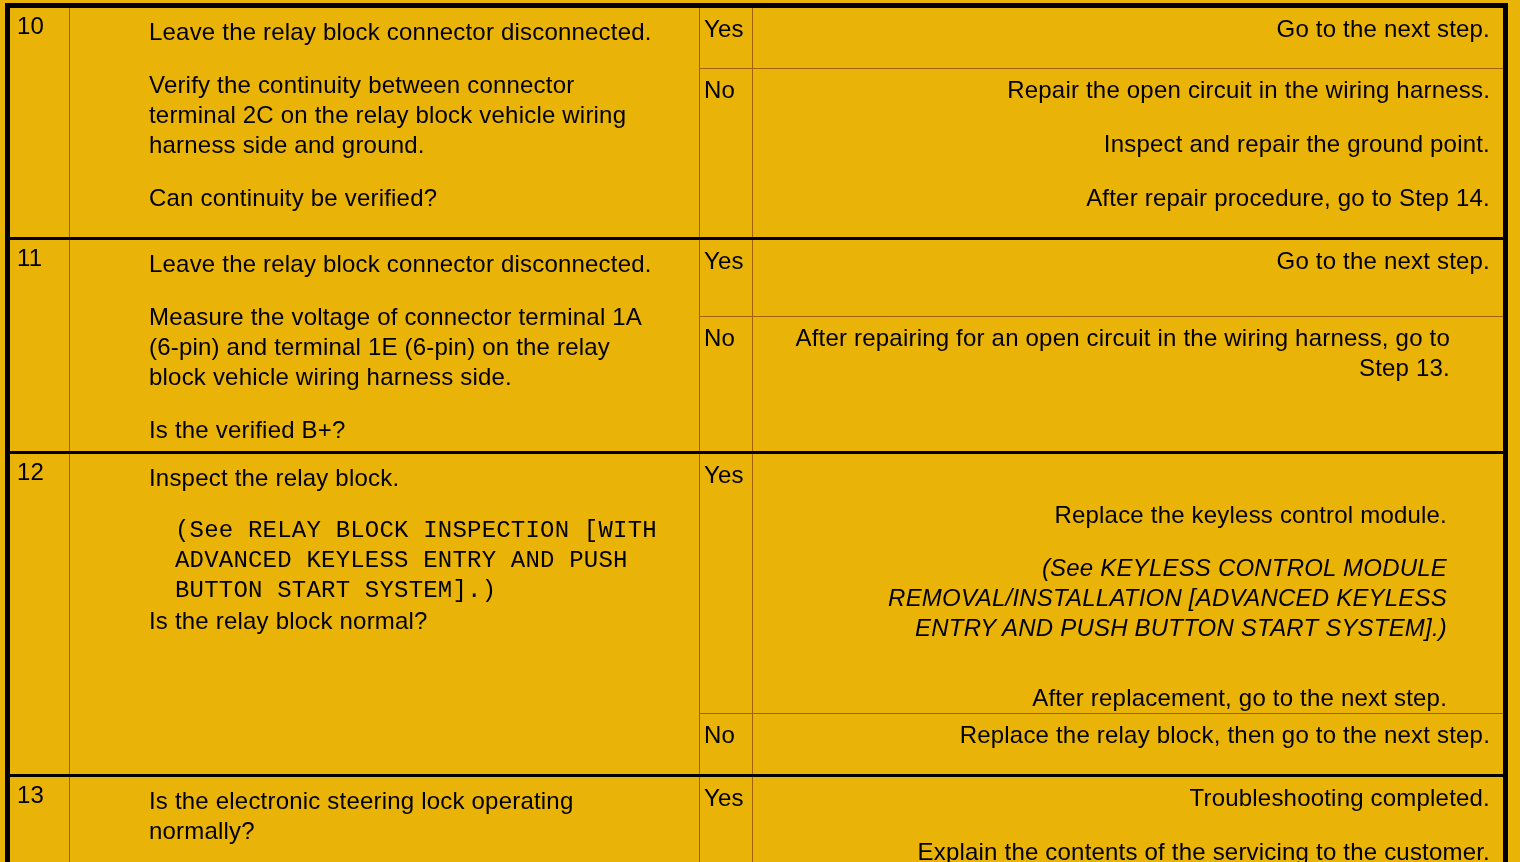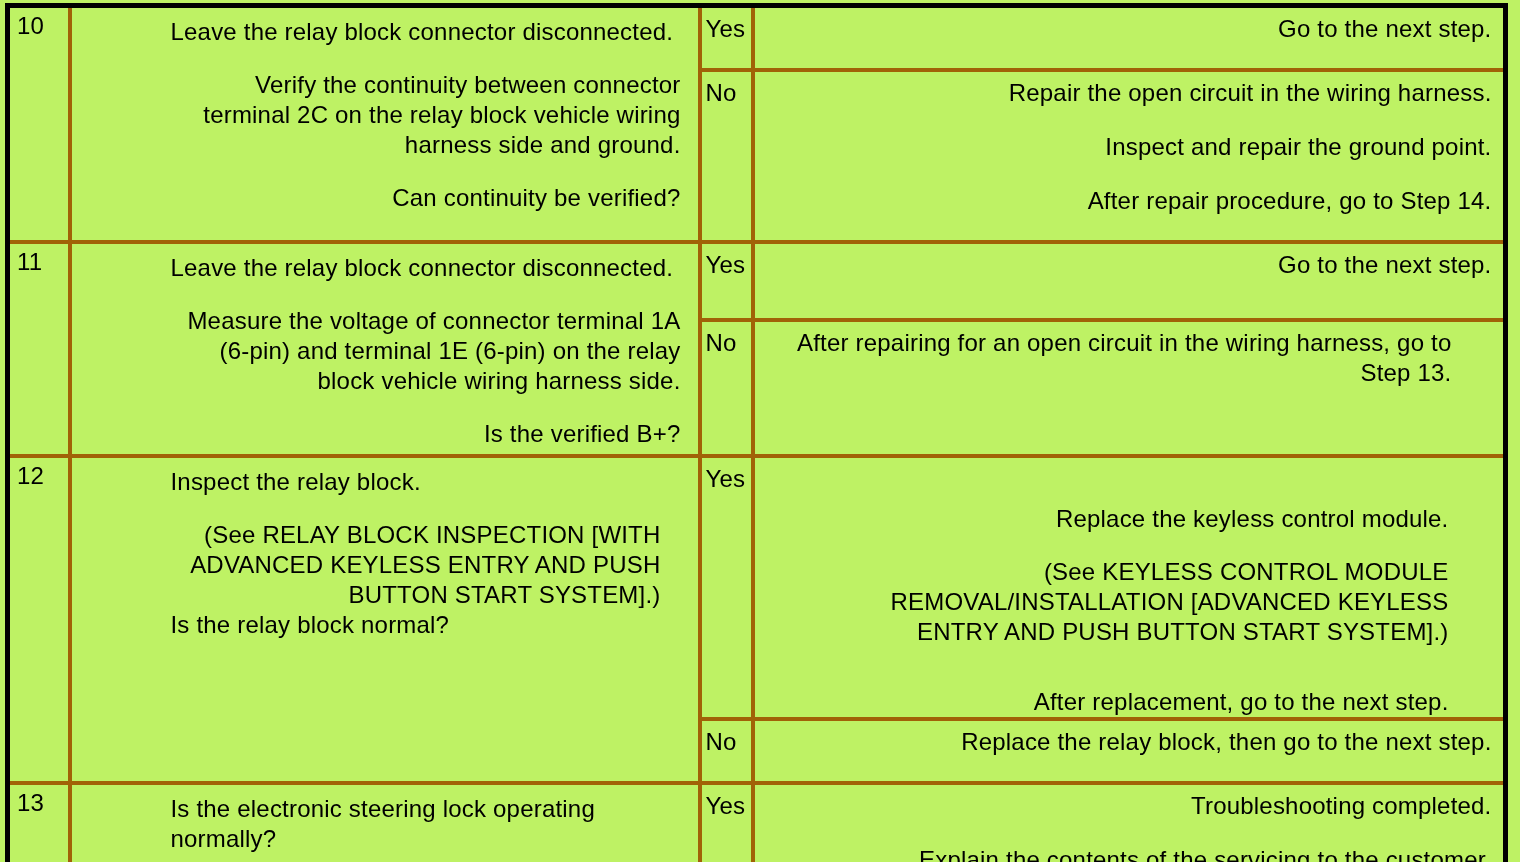--- a/index.html
+++ b/index.html
@@ -11,62 +11,62 @@
     font-family: "Liberation Sans", "DejaVu Sans", sans-serif;
     font-size: 24px;
     line-height: 30px;
     letter-spacing: 0.2px;
     color: #000000;
   }
   .page {
     position: relative;
     width: 1520px;
     height: 862px;
-    background: #bef264;
+    background: #eab308;
     overflow: hidden;
   }
   table.troubleshooting {
     position: absolute;
     left: 5px;
     top: 3px;
     width: 1503px;
     border-collapse: collapse;
     table-layout: fixed;
     border: 5px solid #000;
   }
   td {
-    border: 4px solid #a16207;
+    border: 1px solid #a16207;
     vertical-align: top;
     padding: 0;
     overflow: hidden;
   }
   tr.mainrow > td { border-top: 3px solid #000; }
 
   
   .step-cell   { padding: 3px 0 0 7px; }
   .action-cell { padding: 9px 0 0 0; }
   .yn-cell     { padding: 6px 0 10px 4px; }
   .res-cell    { padding: 6px 8px 0 7px; text-align: right; }
 
   .res-cell p { margin: 0 0 24px 0; max-width: 730px; }
   .res-cell p.narrow { max-width: 690px; }
 
   
-  .a-item { display: flex; padding-left: 20px; }
-  .a-item + .a-item, .action-cell .note { margin-top: 23px; text-align: right; }
+  .a-item { display: flex; }
+  .a-item + .a-item, .action-cell .note { margin-top: 23px; }
   .a-item .bullet-box { flex: 0 0 31px; margin-left: 48px; padding-top: 10px; }
   .a-item .text { width: 510px; }
-  .action-cell .note { margin-left: 79px; width: 510px; }
+  .action-cell .note { margin-left: 105px; width: 510px; font-family: Liberation Mono, monospace; }
 
   
   .r-item { display: flex; margin-top: 40px; }
   .r-item + .r-item, .res-cell .note { margin-top: 23px; }
   .r-item .bullet-box { flex: 0 0 31px; margin-left: 46px; padding-top: 10px; }
   .r-item .text { width: 610px; }
-  .res-cell .note { margin-left: 77px; width: 610px; }
+  .res-cell .note { margin-left: 77px; width: 610px; font-style: italic; }
 
   .dot {
     width: 11px;
     height: 11px;
     border-radius: 50%;
     background: #000;
   }
 </style>
 </head>
 <body>

